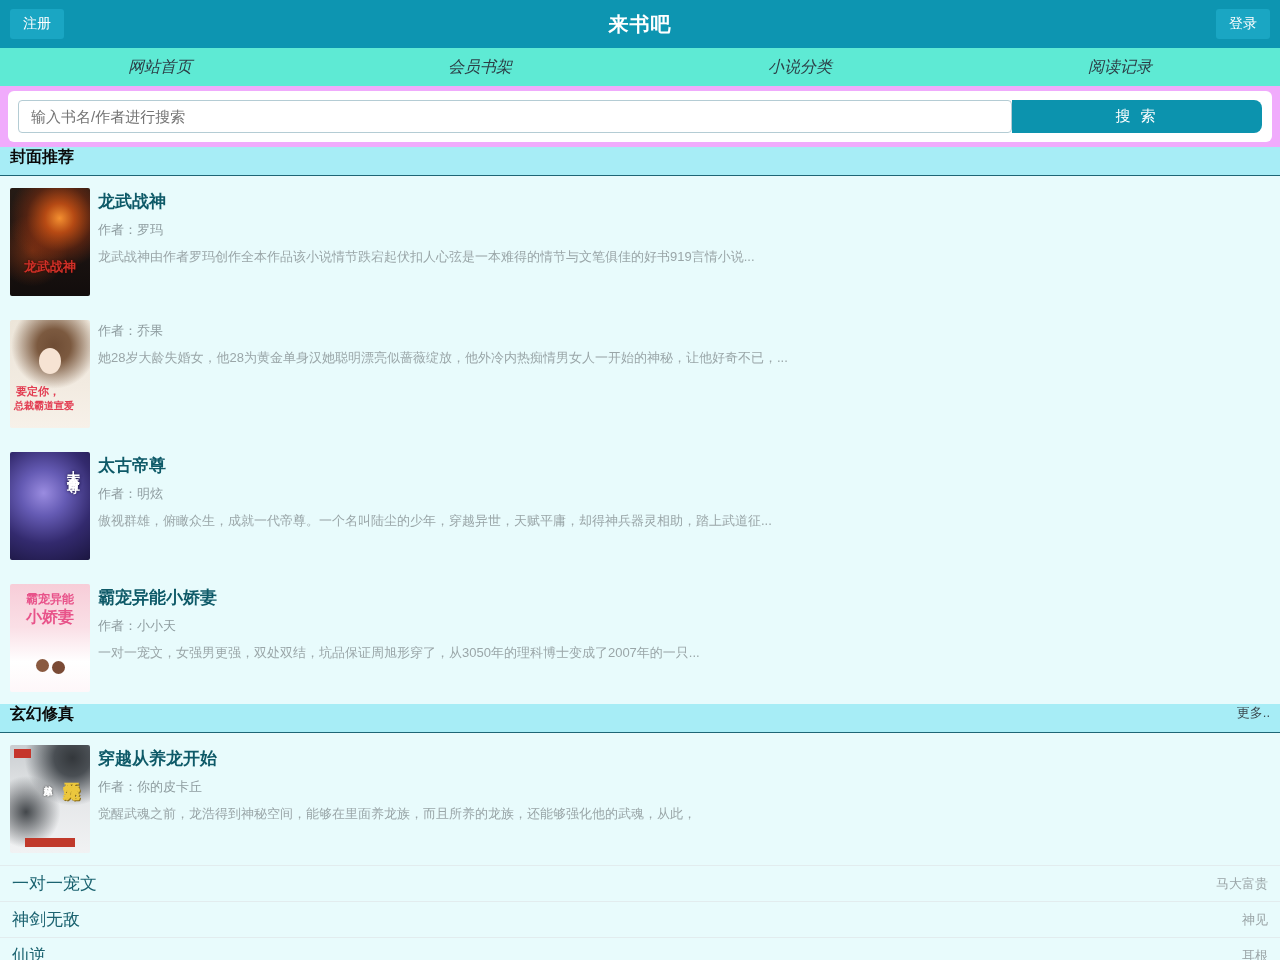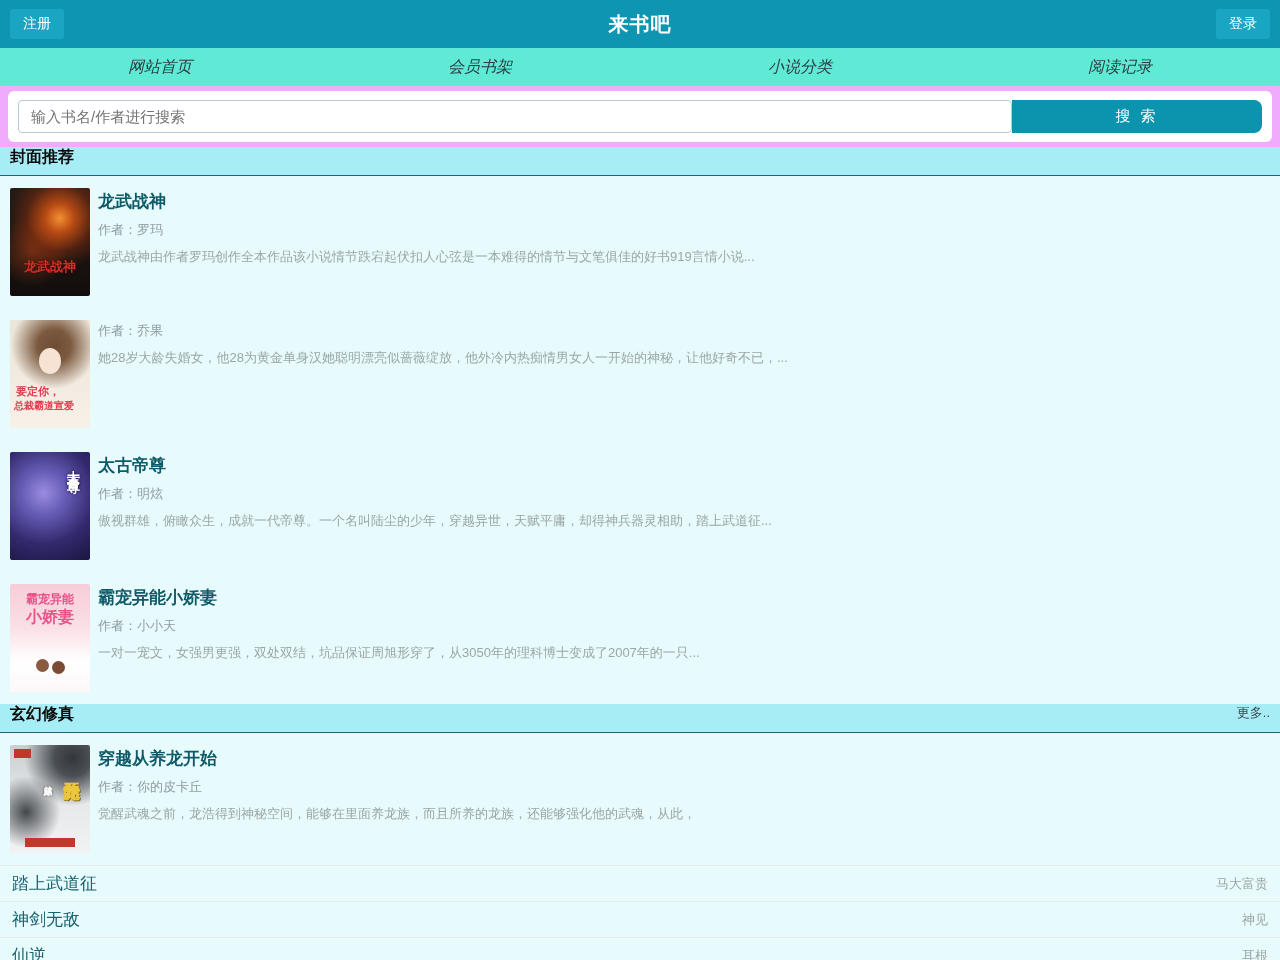--- a/index.html
+++ b/index.html
@@ -309,21 +309,21 @@
   </div>
   <div class="book-info">
     <div class="book-title">穿越从养龙开始</div>
     <div class="book-author">作者：你的皮卡丘</div>
     <div class="book-desc">觉醒武魂之前，龙浩得到神秘空间，能够在里面养龙族，而且所养的龙族，还能够强化他的武魂，从此，</div>
   </div>
 </div>
 
 <ul class="simple-list">
   <li class="simple-row">
-    <span class="simple-title">踏上武道征</span>
+    <span class="simple-title">一对一宠文</span>
     <span class="simple-author">马大富贵</span>
   </li>
   <li class="simple-row">
     <span class="simple-title">神剑无敌</span>
     <span class="simple-author">神见</span>
   </li>
   <li class="simple-row">
     <span class="simple-title">仙逆</span>
     <span class="simple-author">耳根</span>
   </li>

